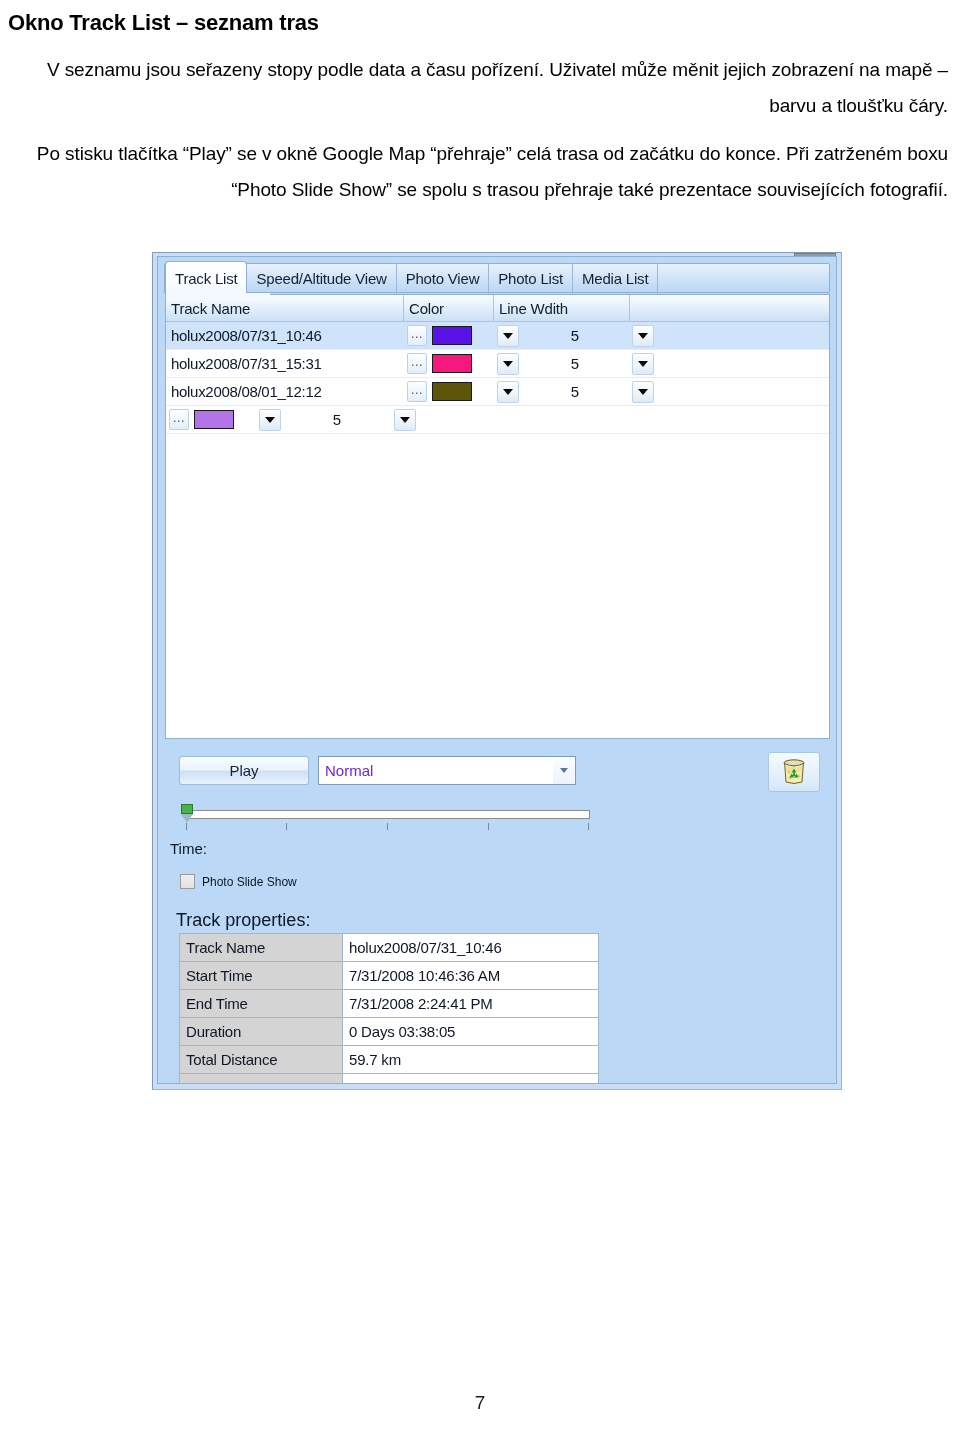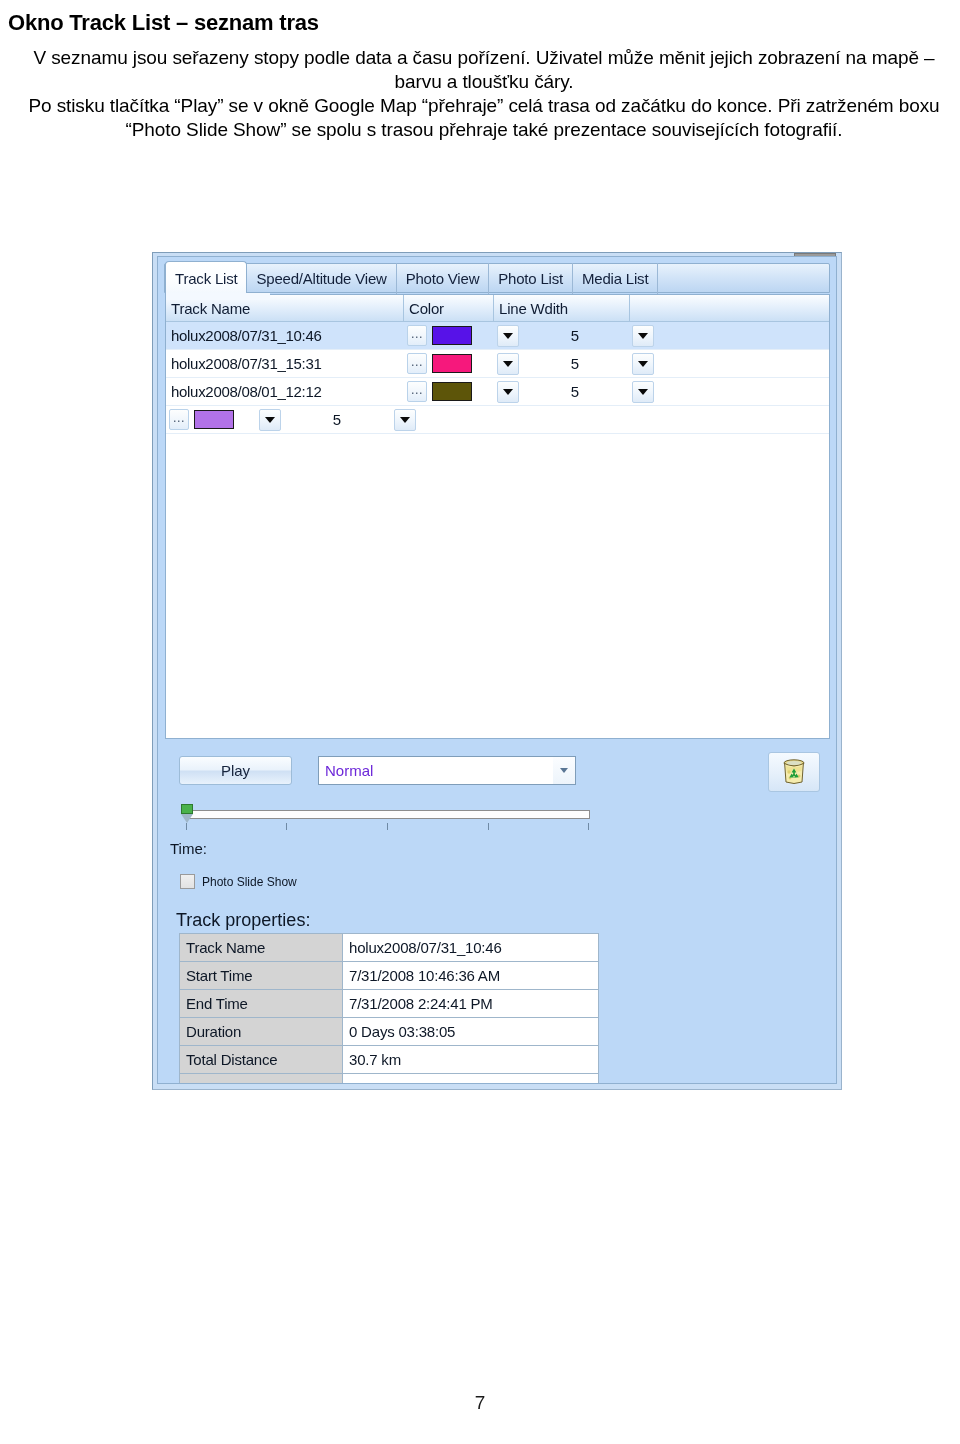--- a/index.html
+++ b/index.html
@@ -27,23 +27,23 @@
   .doc-title {
     font-size: 22px;
     font-weight: bold;
     line-height: 34px;
     letter-spacing: -0.2px;
     margin: 0 0 6px 0;
     white-space: nowrap;
   }
   .doc-para {
     font-size: 19px;
-    line-height: 24px;
-    margin: 0;
-    text-align: center;
+    line-height: 36px;
+    margin: 12px;
+    text-align: right;
     letter-spacing: -0.1px;
   }
 
   
   .app-shot {
     position: absolute;
     left: 152px;
     top: 252px;
     width: 690px;
     height: 838px;
@@ -244,21 +244,21 @@
     border-top: 6px solid #0a0a0a;
   }
 
   
   .controls { position: absolute; left: 0; top: 490px; right: 0; }
 
   .btn-play {
     position: absolute;
     left: 21px;
     top: 9px;
-    width: 113px;
+    width: 130px;
     height: 29px;
     background: linear-gradient(to bottom, #fafdff 0%, #e9f2fb 48%, #cfe0f4 52%, #e8f2fc 100%);
     border: 1px solid #9dbcd8;
     border-radius: 3px;
     box-sizing: border-box;
     display: flex;
     align-items: center;
     justify-content: center;
     font-size: 15px;
     color: #15233c;
@@ -628,21 +628,21 @@
           <div class="prop-row">
             <div class="prop-key">End Time</div>
             <div class="prop-val">7/31/2008 2:24:41 PM</div>
           </div>
           <div class="prop-row">
             <div class="prop-key">Duration</div>
             <div class="prop-val">0 Days  03:38:05</div>
           </div>
           <div class="prop-row">
             <div class="prop-key">Total Distance</div>
-            <div class="prop-val">30.7 km</div>
+            <div class="prop-val">59.7 km</div>
           </div>
           <div class="prop-row">
             <div class="prop-key"></div>
             <div class="prop-val"></div>
           </div>
         </div>
 
       </div>
     </div>
   </div>

